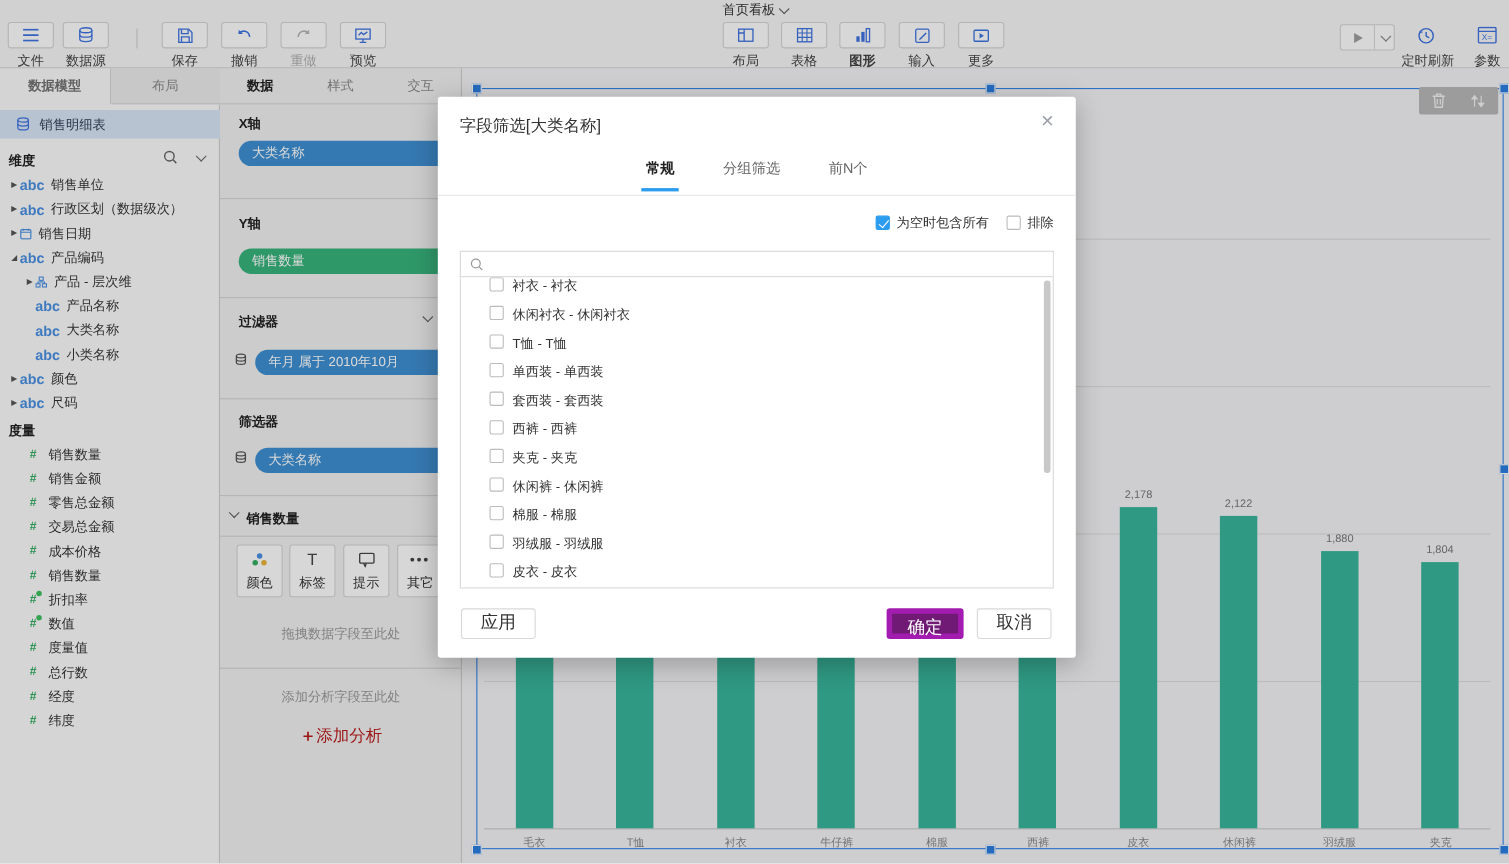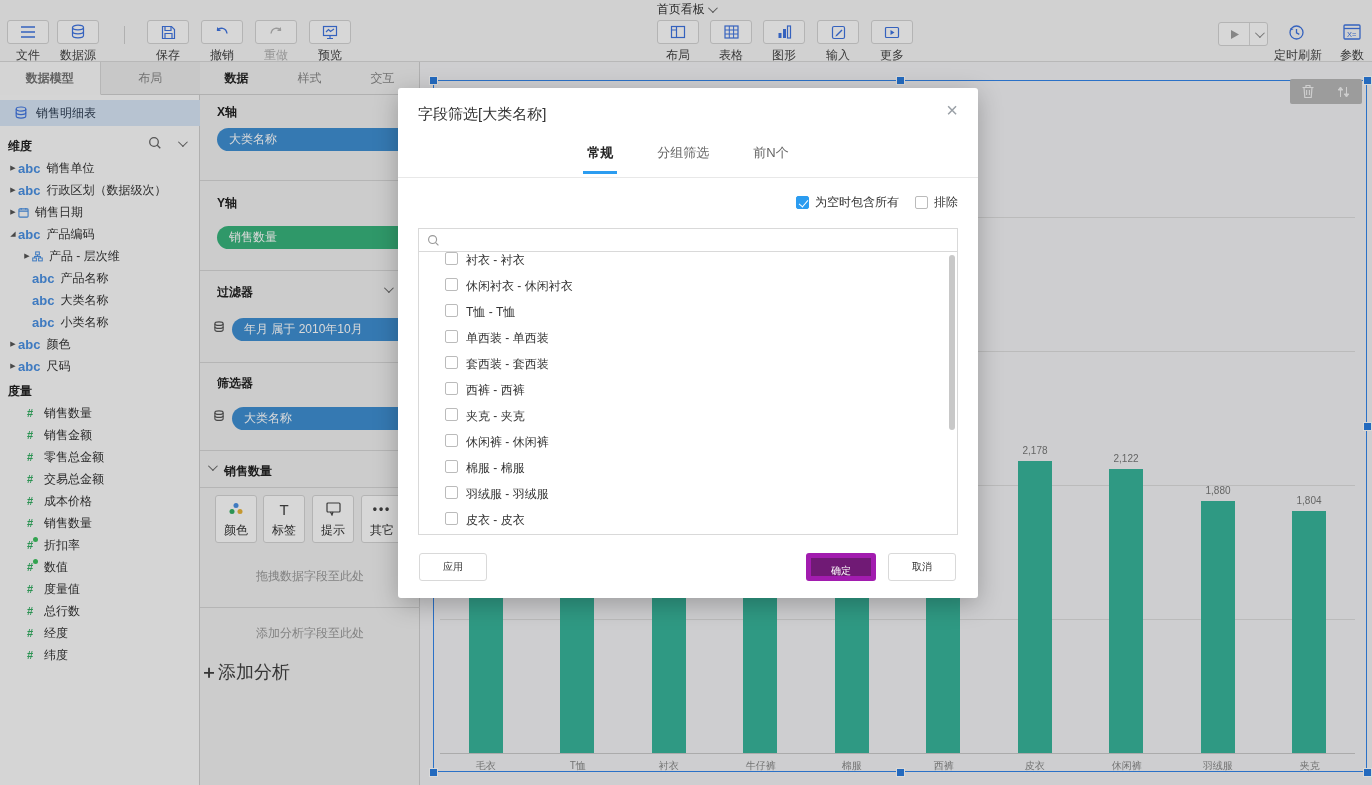--- a/index.html
+++ b/index.html
@@ -49,21 +49,21 @@
   .p2-sec-title { position:absolute; left:17px; font-size:12px; color:#222; font-weight:bold; }
   .pill { position:absolute; height:23px; border-radius:12px 0 0 12px; color:#fff; font-size:12px; line-height:23px; padding-left:12px; cursor:pointer; white-space:nowrap; overflow:hidden; }
   .pill.blue { background:#3f8fd2; }
   .pill.green { background:#38b37c; }
   .p2-div { position:absolute; left:0; width:220px; height:1px; background:#d5d5d5; }
   .db-ic { color:#555; }
   .shelf-btn { position:absolute; width:42px; height:48px; background:#fdfdfd; border:1px solid #d4d4d4; border-radius:3px; text-align:center; cursor:pointer; }
   .shelf-btn .ic { height:26px; display:flex; align-items:center; justify-content:center; color:#444; }
   .shelf-btn .sl { font-size:12px; color:#333; }
   .hint { position:absolute; width:220px; text-align:center; color:#999; }
-  .add-link { position:absolute; width:220px; text-align:left; color:#404040; cursor:pointer; font-size:18px; }
+  .add-link { position:absolute; width:220px; text-align:center; color:#b91c1c; cursor:pointer; font-size:15px; }
 
   
   .canvas { position:absolute; left:420px; top:62px; width:952px; height:723px; background:#f2f3f5; }
   .widget-frame { position:absolute; left:13px; top:18px; width:934px; height:692px; border:1px solid #3385ea; }
   .handle { position:absolute; width:9px; height:9px; background:#2b7de0; border:1px solid #fff; z-index:3; }
   .minibar { position:absolute; left:870px; top:17px; width:72px; height:25px; background:#b8b8b8; border-radius:2px; display:flex; align-items:center; justify-content:space-around; z-index:3; }
   .minibar .mb { color:#f2f2f2; cursor:pointer; display:flex; }
   .gridline { position:absolute; left:20px; width:915px; height:1px; background:#dcdcdc; }
   .axisline { position:absolute; left:20px; width:915px; height:1px; background:#c9c9c9; }
   .bar { position:absolute; cursor:pointer; }
@@ -86,21 +86,21 @@
   .ckbox { width:13px; height:13px; border:1px solid #bbb; border-radius:2px; background:#fff; display:inline-block; position:relative; cursor:pointer; flex:0 0 13px; }
   .ckbox.checked { background:#2b9cf0; border-color:#2b9cf0; }
   .ckbox.checked::after { content:""; position:absolute; left:4px; top:1px; width:4px; height:8px; border-right:1.6px solid #fff; border-bottom:1.6px solid #fff; transform:rotate(40deg); }
   .ck-item { display:flex; align-items:center; gap:6px; color:#333; }
   .m-box { position:absolute; left:20px; top:140px; width:540px; height:307px; border:1px solid #d9d9d9; background:#fff; }
   .m-search { position:relative; height:23px; border-bottom:1px solid #d9d9d9; display:flex; align-items:center; padding-left:8px; color:#999; }
   .m-search input { border:none; outline:none; flex:1; height:20px; margin-left:6px; font-size:12px; }
   .m-list { position:relative; height:283px; overflow:hidden; }
   .m-item { height:26px; display:flex; padding-left:26px; gap:8px; cursor:pointer; }
   .m-scroll { position:absolute; right:2px; top:3px; width:6px; height:175px; background:#c8c8c8; border-radius:3px; cursor:pointer; }
-  .m-btn { position:absolute; height:28px; border-radius:3px; font-size:10px; text-align:center; line-height:26px; cursor:pointer; }
+  .m-btn { position:absolute; height:28px; border-radius:3px; font-size:16px; text-align:center; line-height:26px; cursor:pointer; }
   .m-btn.plain { background:#fff; border:1px solid #d9d9d9; color:#333; }
   .m-btn.primary { background:#701a75; border:5px solid #a21caf; color:#fff; }
 
   svg { display:block; }
 </style>
 </head>
 <body>
 
 <div class="app">
 
@@ -194,21 +194,21 @@
       <div class="tb-iconbox">
           <span>
             <svg width="15" height="14" viewBox="0 0 15 14">
               <rect x="1" y="1" width="13" height="12" fill="none" stroke="currentColor" stroke-width="1.2"></rect>
               <path d="M1 5h13M1 9h13M5.3 1v12M9.6 1v12" stroke="currentColor" stroke-width="1"></path>
             </svg>
           </span>
         </div>
       <div class="tb-label">表格</div>
     </div>
-    <div class="tb-btn" style="left:762px; top:20px;">
+    <div class="tb-btn" style="left:762px; top:20px;font-weight:bold;">
       <div class="tb-iconbox">
           <span>
             <svg width="15" height="14" viewBox="0 0 15 14">
               <rect x="1.5" y="8" width="3" height="5" fill="currentColor"></rect>
               <rect x="6" y="4" width="3" height="9" fill="currentColor"></rect>
               <rect x="10.5" y="1" width="3" height="12" fill="none" stroke="currentColor" stroke-width="1.2"></rect>
             </svg>
           </span>
         </div>
       <div class="tb-label">图形</div>

